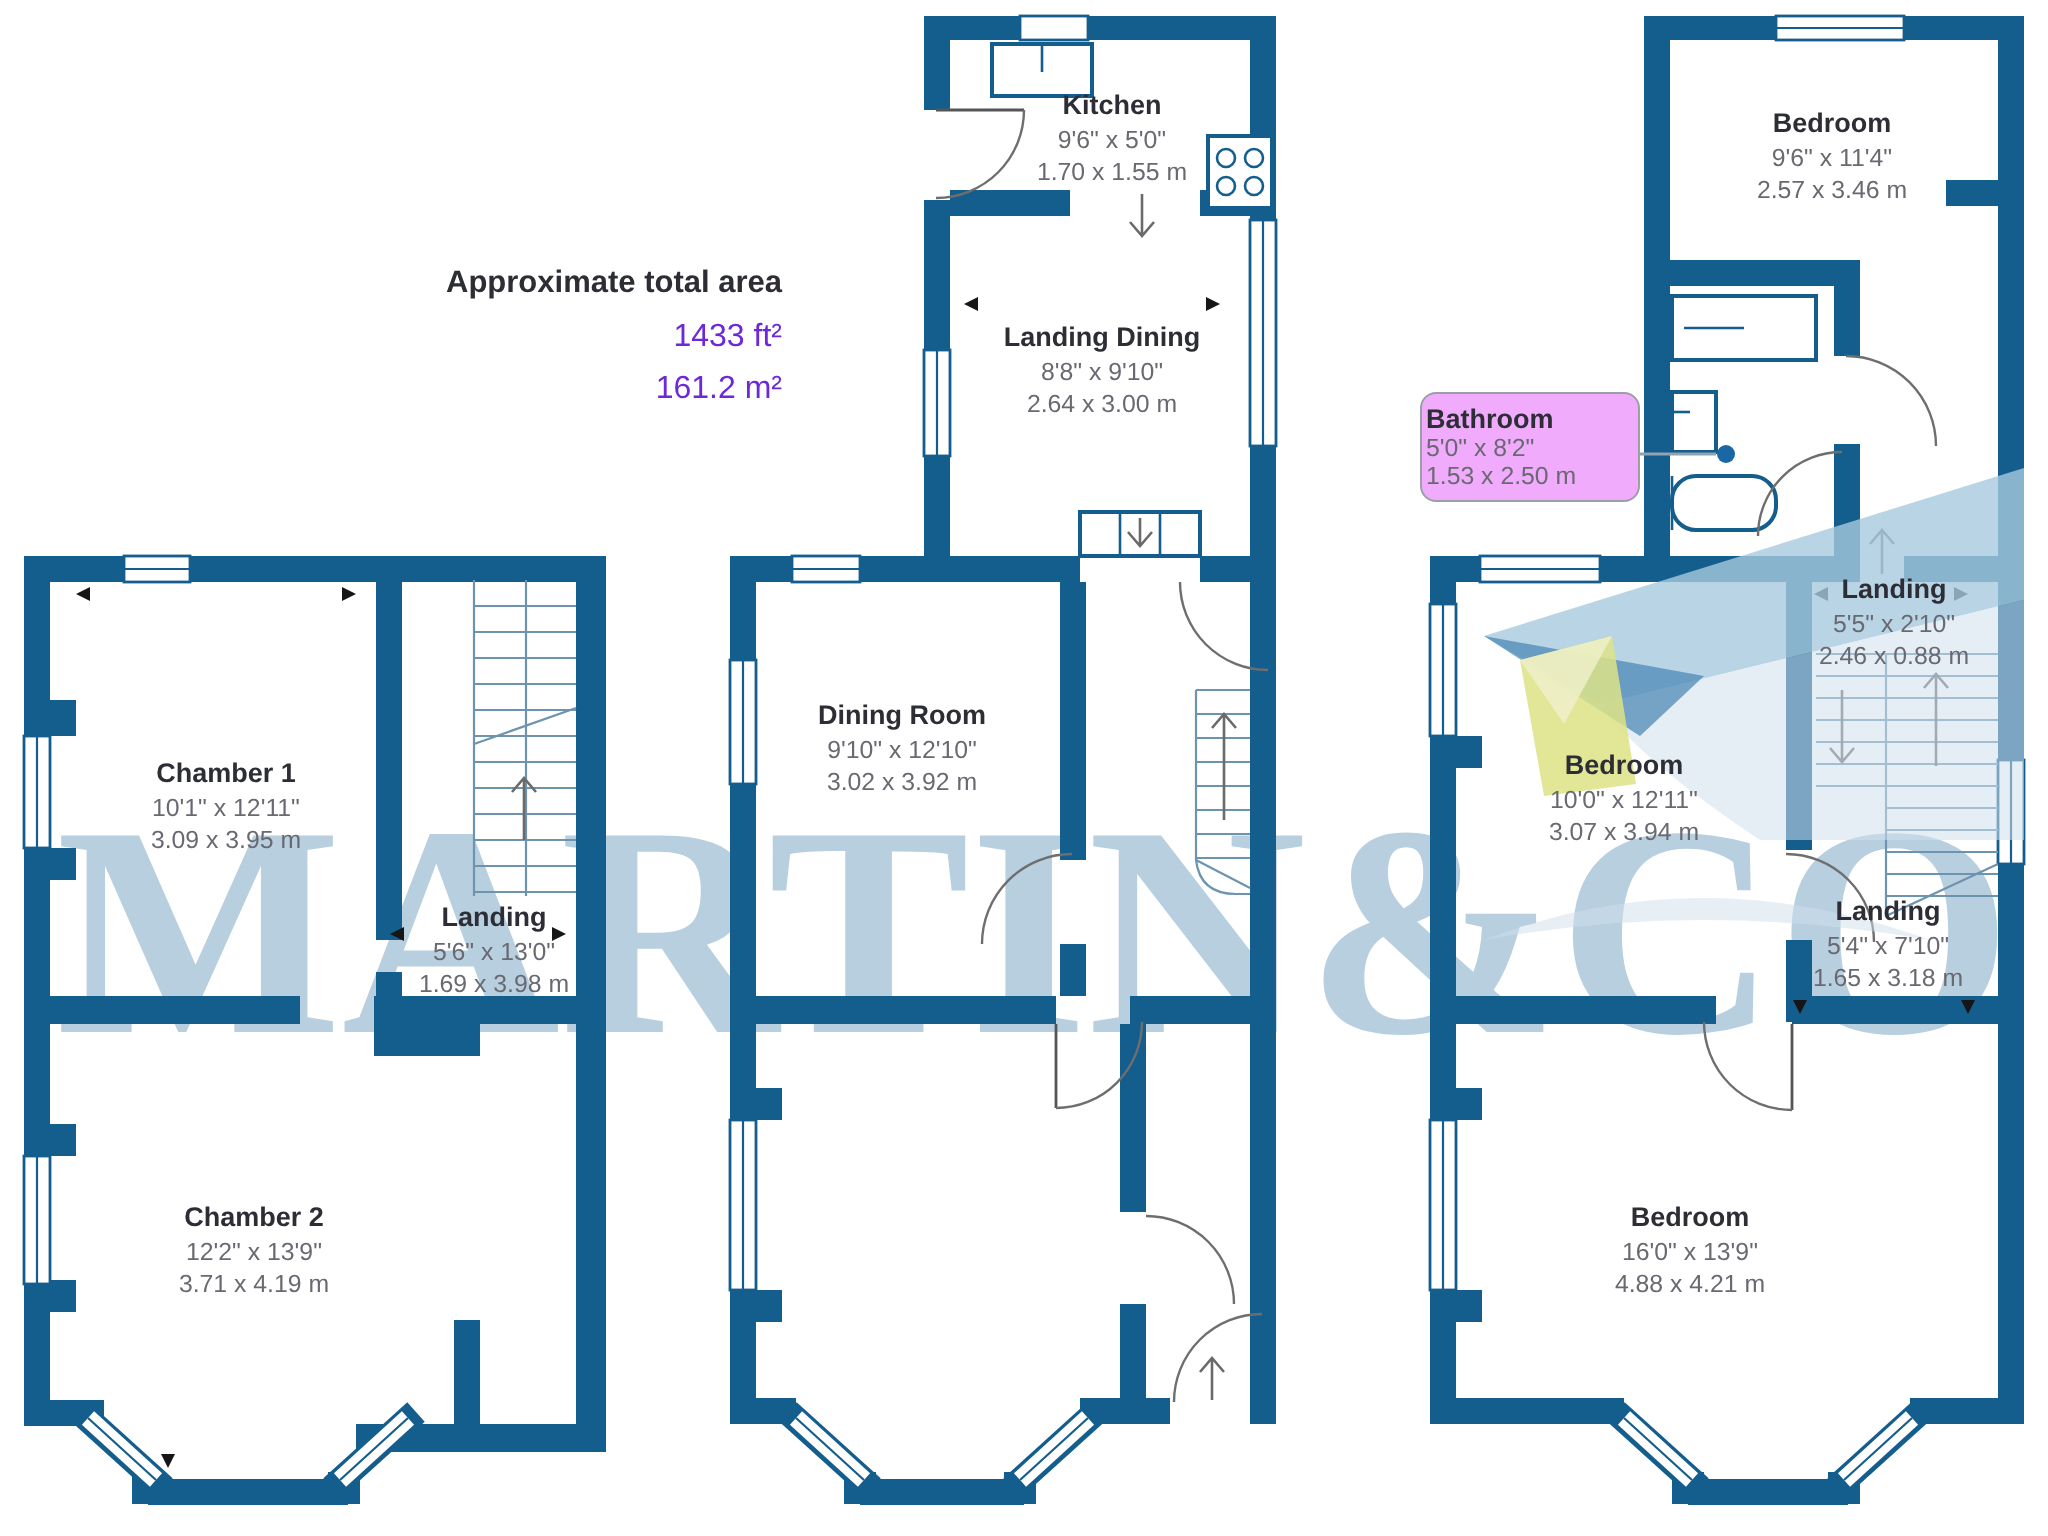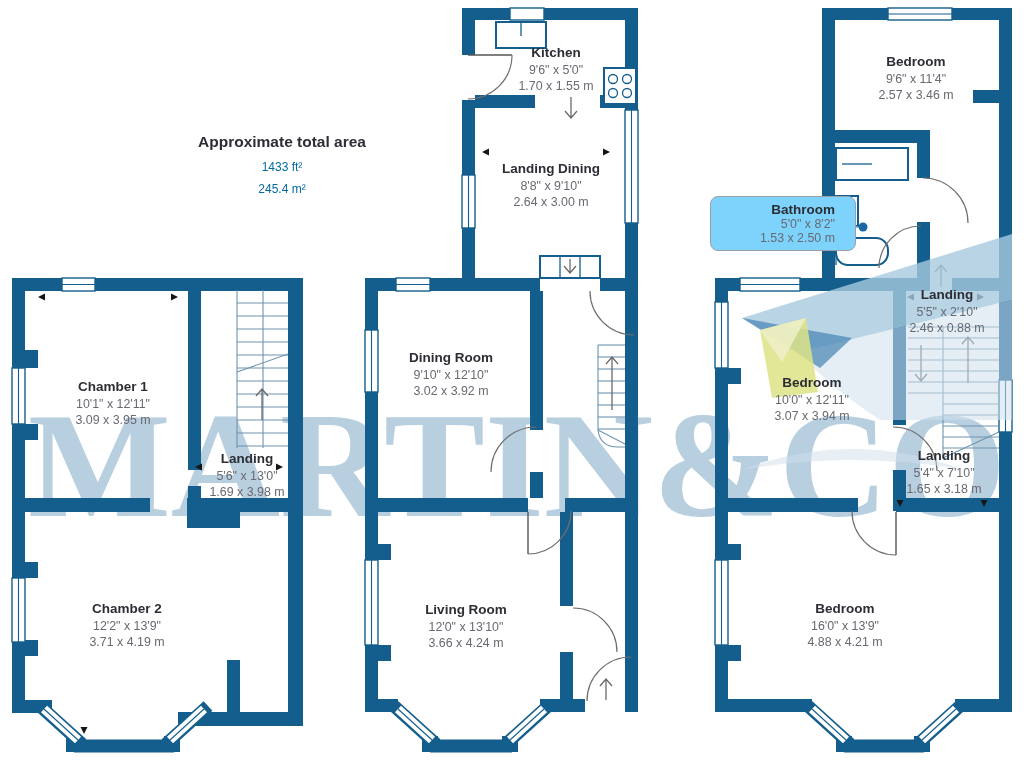--- a/index.html
+++ b/index.html
@@ -15,25 +15,25 @@
   .leaf{stroke:#555555;stroke-width:1.4;}
   .stair{stroke:#6d94ae;stroke-width:1.1;fill:none;}
   .arrow{fill:none;stroke:#6a6a6a;stroke-width:1.3;}
   .tick{fill:#161616;}
   .glassband{stroke:#ffffff;stroke-width:9;fill:none;}
   .bayframe{stroke:#145e8e;stroke-width:13;fill:none;}
   .labels{position:absolute;left:0;top:0;width:1024px;height:768px;pointer-events:none;}
   .room-label{position:absolute;transform:translateX(-50%);text-align:center;line-height:1.32;white-space:nowrap;}
   .room-name{display:block;font-weight:bold;font-size:13.5px;color:#2d2e35;}
   .room-dims{display:block;font-size:12.4px;color:#686971;}
-  .summary{position:absolute;transform:translateX(-50%);text-align:center;white-space:nowrap;}
+  .summary{position:absolute;transform:translateX(-50%);text-align:right;white-space:nowrap;margin-left:25px;}
   .summary-title{display:block;font-weight:bold;font-size:15.5px;color:#2d2e35;margin-bottom:9px;}
-  .summary-val{display:block;font-size:12px;color:#0369a1;margin-top:8px;}
-  .callout{position:absolute;left:710px;top:196px;width:104px;background:#7dd3fc;
-           border:1.5px solid #9aa0a6;border-radius:8px;padding:5px 20px;text-align:right;}
+  .summary-val{display:block;font-size:16px;color:#6d28d9;margin-top:8px;}
+  .callout{position:absolute;left:710px;top:196px;width:104px;background:#f0abfc;
+           border:1.5px solid #9aa0a6;border-radius:8px;padding:5px 2px;text-align:left;}
 </style>
 </head>
 <body>
 
 <div id="stage">
 
 <svg id="plan-svg" width="1024" height="768" viewBox="0 0 1024 768">
 
   <g>
     <text x="28" y="516" textLength="978" lengthAdjust="spacingAndGlyphs" font-family="Liberation Serif, serif" font-weight="bold" font-size="150" fill="#b8cfe0">MARTIN&amp;CO</text>
@@ -319,21 +319,21 @@
     <path d="M 760 330 L 806 318 L 782 362 Z" fill="#eff0c9" fill-opacity="0.85"></path>
     <path d="M 742 470 Q 850 428 965 470 Q 850 450 742 470 Z" fill="#cfe0ec" fill-opacity="0.5"></path>
   </g>
 </svg>
 
 <div class="labels">
 
   <div class="summary" style="left:282px;top:133px">
     <span class="summary-title">Approximate total area</span>
     <span class="summary-val">1433 ft²</span>
-    <span class="summary-val">245.4 m²</span>
+    <span class="summary-val">161.2 m²</span>
   </div>
 
   <div class="room-label" style="left:113px;top:378px">
     <span class="room-name">Chamber 1</span>
     <span class="room-dims">10'1" x 12'11"</span>
     <span class="room-dims">3.09 x 3.95 m</span>
   </div>
   <div class="room-label" style="left:247px;top:450px">
     <span class="room-name">Landing</span>
     <span class="room-dims">5'6" x 13'0"</span>
@@ -353,25 +353,20 @@
   <div class="room-label" style="left:551px;top:160px">
     <span class="room-name">Landing Dining</span>
     <span class="room-dims">8'8" x 9'10"</span>
     <span class="room-dims">2.64 x 3.00 m</span>
   </div>
   <div class="room-label" style="left:451px;top:349px">
     <span class="room-name">Dining Room</span>
     <span class="room-dims">9'10" x 12'10"</span>
     <span class="room-dims">3.02 x 3.92 m</span>
   </div>
-  <div class="room-label" style="left:466px;top:601px">
-    <span class="room-name">Living Room</span>
-    <span class="room-dims">12'0" x 13'10"</span>
-    <span class="room-dims">3.66 x 4.24 m</span>
-  </div>
 
   <div class="room-label" style="left:916px;top:53px">
     <span class="room-name">Bedroom</span>
     <span class="room-dims">9'6" x 11'4"</span>
     <span class="room-dims">2.57 x 3.46 m</span>
   </div>
   <div class="callout">
     <span class="room-name">Bathroom</span>
     <span class="room-dims">5'0" x 8'2"</span>
     <span class="room-dims">1.53 x 2.50 m</span>

